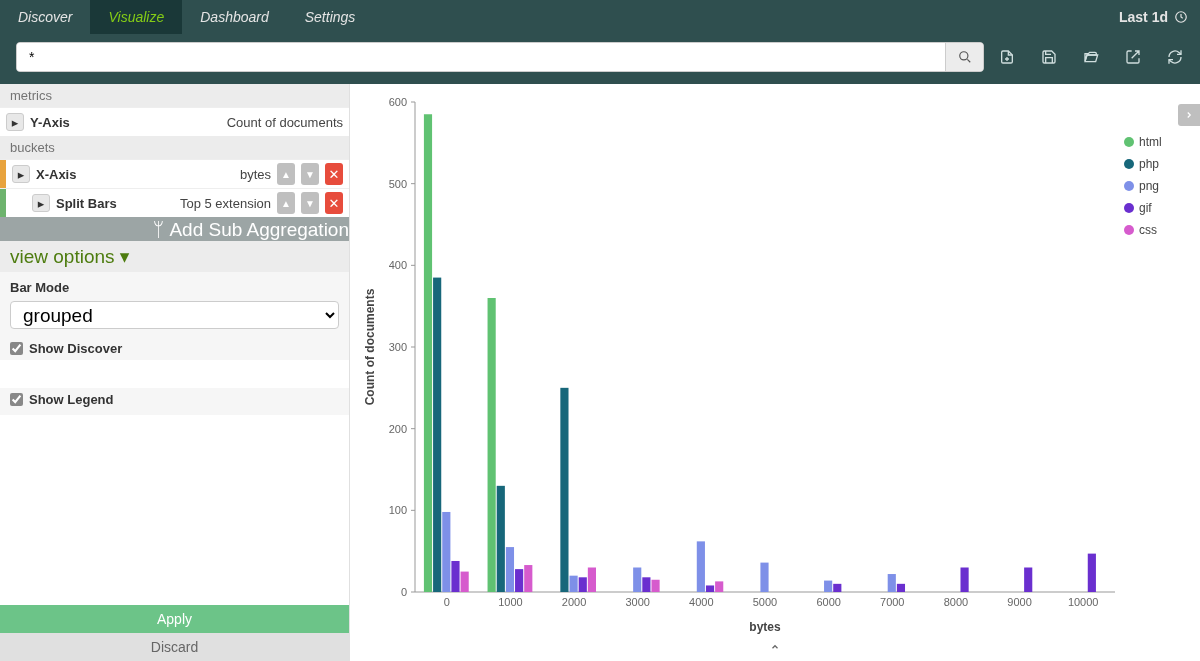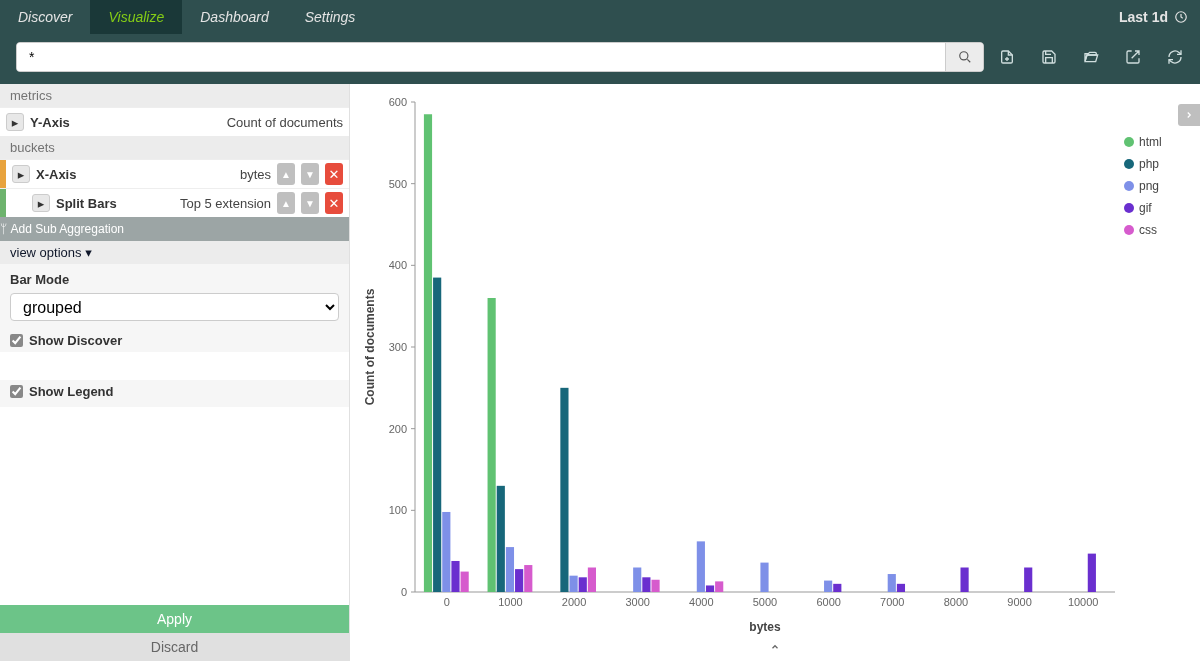--- a/index.html
+++ b/index.html
@@ -31,26 +31,26 @@
 .agg-row .stripe { width: 6px; height: 100%; }
 .agg-row .stripe.orange { background: #e8a33d; }
 .agg-row .stripe.green { background: #6db36d; }
 .agg-row .toggle-box { width: 18px; height: 18px; background: #e8e8e8; border: 1px solid #ccc; border-radius: 3px; margin: 0 6px; display: flex; align-items: center; justify-content: center; cursor: pointer; }
 .agg-row .agg-label { font-weight: 700; }
 .agg-row .agg-right { margin-left: auto; display: flex; align-items: center; gap: 6px; padding-right: 6px; color: #444; }
 .agg-row .btn-sm { width: 18px; height: 22px; border-radius: 3px; display: flex; align-items: center; justify-content: center; cursor: pointer; font-size: 10px; color: #fff; }
 .agg-row .btn-up, .agg-row .btn-down { background: #bfbfbf; }
 .agg-row .btn-del { background: #e74c3c; font-size: 13px; }
 .agg-row.indent .indent-spacer { width: 20px; }
-.add-sub { background: #9ca5a5; color: #fff; text-align: left; height: 24px; line-height: 24px; font-size: 12px; cursor: pointer; }
-
-.view-options { background: #ececec; padding: 4px 10px; font-size: 13px; color: #0f172a; cursor: pointer; }
+.add-sub { background: #9ca5a5; color: #fff; text-align: right; height: 24px; line-height: 24px; font-size: 19px; cursor: pointer; }
+
+.view-options { background: #ececec; padding: 4px 10px; font-size: 19px; color: #4d7c0f; cursor: pointer; }
 .bar-mode-section { padding: 8px 10px; background: #f6f6f6; }
 .bar-mode-section .label { font-weight: 700; font-size: 13px; margin-bottom: 6px; }
-.bar-mode-section select { width: 100%; height: 28px; border: 1px solid #ccc; border-radius: 4px; padding: 0 8px; font-size: 16px; background: #fff; }
+.bar-mode-section select { width: 100%; height: 28px; border: 1px solid #ccc; border-radius: 4px; padding: 0 8px; font-size: 19px; background: #fff; }
 .check-row { padding: 4px 10px; font-size: 13px; font-weight: 700; display: flex; align-items: center; gap: 6px; background: #f6f6f6; }
 .check-row input { accent-color: #888; }
 
 .sidebar-footer { margin-top: auto; }
 .btn-apply { background: #6cc488; color: #fff; height: 28px; display: flex; align-items: center; justify-content: center; font-size: 14px; cursor: pointer; }
 .btn-discard { background: #e0e0e0; color: #666; height: 28px; display: flex; align-items: center; justify-content: center; font-size: 14px; cursor: pointer; }
 
 
 .chart-wrap { position: absolute; left: 10px; top: 8px; right: 10px; bottom: 20px; }
 .collapse-tab { position: absolute; right: 0; top: 20px; width: 22px; height: 22px; background: #bfbfbf; border-radius: 3px 0 0 3px; display: flex; align-items: center; justify-content: center; color: #fff; cursor: pointer; }

